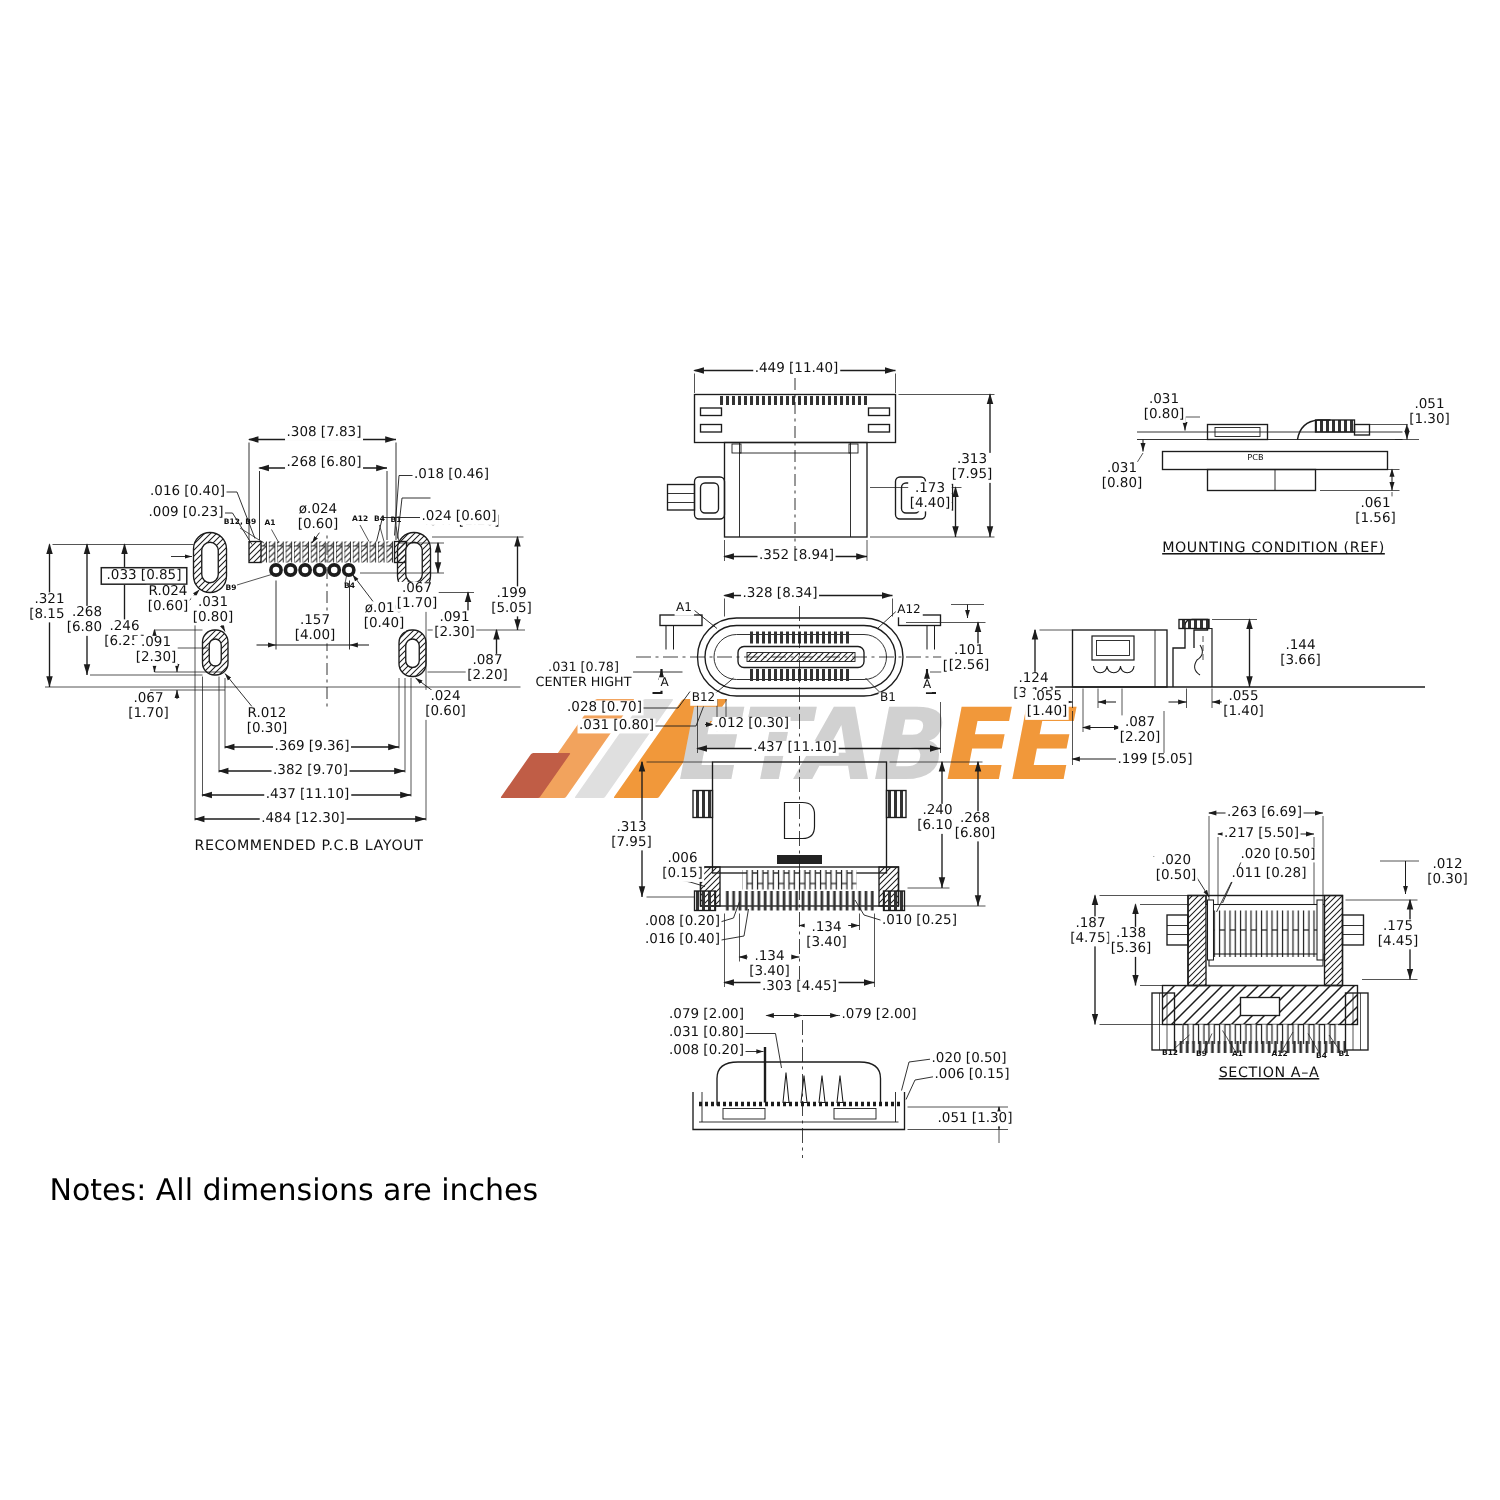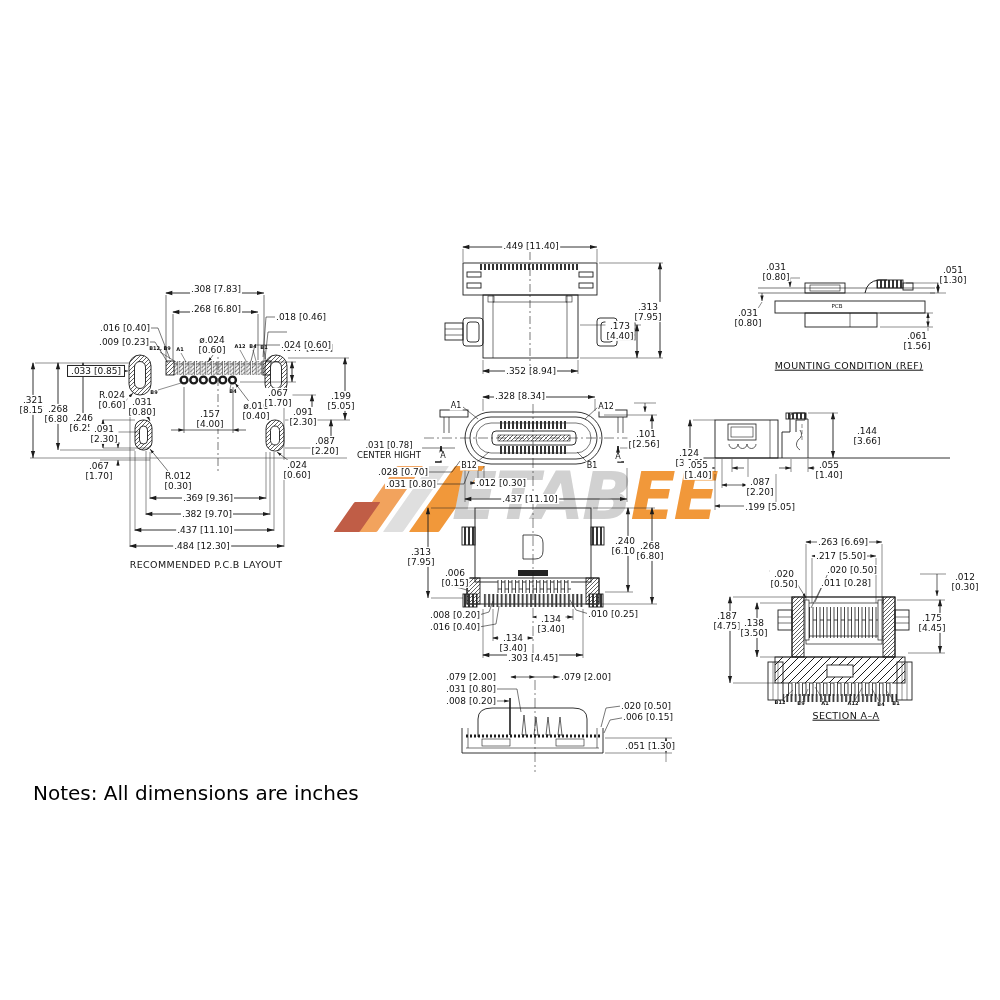--- a/index.html
+++ b/index.html
@@ -447,21 +447,21 @@
   <div id="labels">
       <div class="dim" style="left: 216px; top: 289px;">.308 [7.83]</div>
       <div class="dim" style="left: 216px; top: 309px;">.268 [6.80]</div>
       <div class="dim" style="left: 301px; top: 317px;">.018 [0.46]</div>
       <div class="dim" style="left: 308px; top: 348px;">.047 [1.20]</div>
       <div class="dim" style="left: 306px; top: 345px;">.024 [0.60]</div>
       <div class="dim" style="left: 125px; top: 328px;">.016 [0.40]</div>
       <div class="dim" style="left: 124px; top: 342px;">.009 [0.23]</div>
       <div class="dim" style="left: 212px; top: 345px;">ø.024
 [0.60]</div>
-      <div class="dim boxed" style="left: 96px; top: 371px;">.033 [0.85]</div>
+      <div class="dim boxed" style="left: 96px; top: 384px;">.033 [0.85]</div>
       <div class="dim" style="left: 112px; top: 400px;">R.024
 [0.60]</div>
       <div class="dim" style="left: 142px; top: 407px;">.031
 [0.80]</div>
       <div class="dim" style="left: 33px; top: 405px;">.321
 [8.15]</div>
       <div class="dim" style="left: 58px; top: 414px;">.268
 [6.80]</div>
       <div class="dim" style="left: 83px; top: 423px;">.246
 [6.25]</div>
@@ -561,21 +561,21 @@
       <div class="dim" style="left: 841px; top: 556px;">.217 [5.50]</div>
       <div class="dim" style="left: 852px; top: 570px;">.020 [0.50]</div>
       <div class="dim" style="left: 846px; top: 583px;">.011 [0.28]</div>
       <div class="dim" style="left: 784px; top: 579px;">.020
 [0.50]</div>
       <div class="dim" style="left: 931px; top: 582px; margin-left: 34px;">.012
 [0.30]</div>
       <div class="dim" style="left: 727px; top: 621px;">.187
 [4.75]</div>
       <div class="dim" style="left: 754px; top: 628px;">.138
-[3.50]</div>
+[5.36]</div>
       <div class="dim" style="left: 932px; top: 623px;">.175
 [4.45]</div>
       <div class="dim pin" style="left: 780px; top: 703px; font-size: 5px;">B12</div>
       <div class="dim pin" style="left: 801px; top: 704px; font-size: 5px;">B9</div>
       <div class="dim pin" style="left: 825px; top: 704px; font-size: 5px;">A1</div>
       <div class="dim pin" style="left: 853px; top: 704px; font-size: 5px;">A12</div>
       <div class="dim pin" style="left: 881px; top: 705px; font-size: 5px;">B4</div>
       <div class="dim pin" style="left: 896px; top: 704px; font-size: 5px;">B1</div>
       <div class="dim und title" style="left: 846px; top: 716px;">SECTION A–A</div>
       <div class="dim" style="left: 471px; top: 677px;">.079 [2.00]</div>

